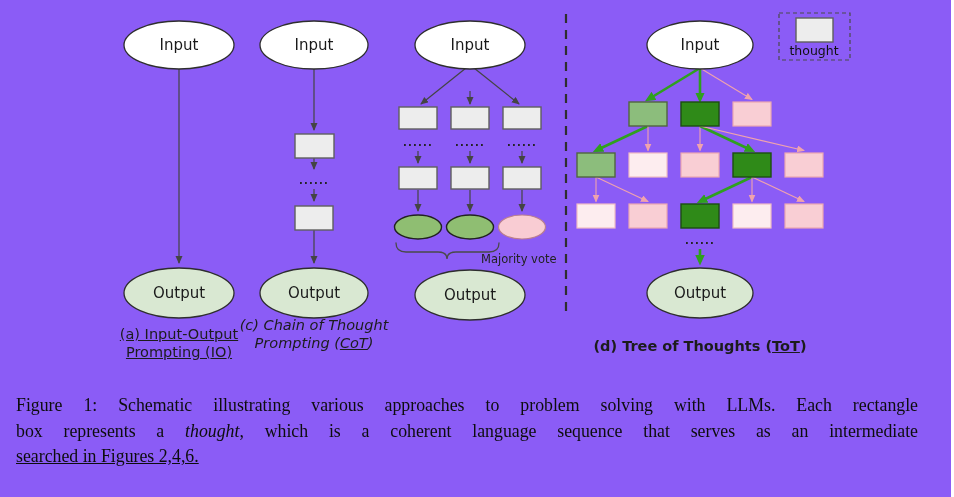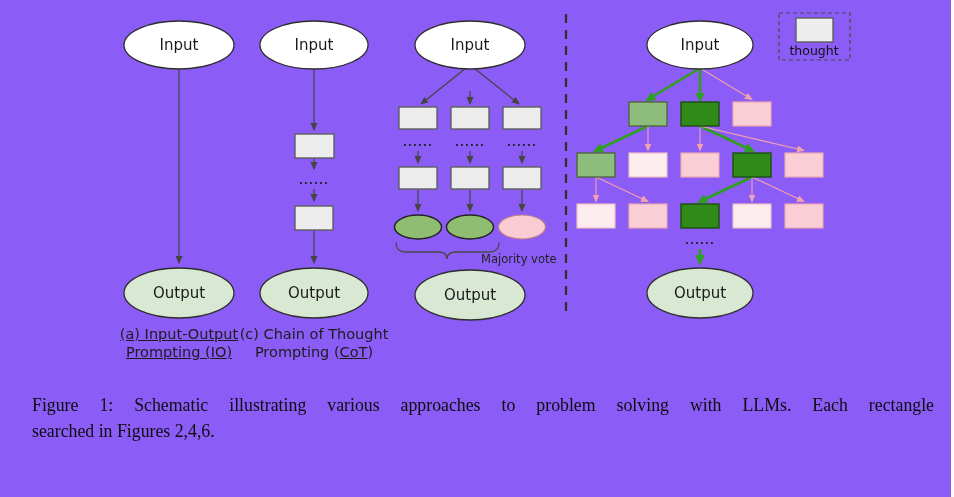--- a/index.html
+++ b/index.html
@@ -30,24 +30,24 @@
   .legend-frame{fill:none;stroke:#4a4a4a;stroke-width:1.2;stroke-dasharray:4 3;}
   .separator{stroke:#2e2e2e;stroke-width:2.2;stroke-dasharray:9 7;}
 
   
   .diagram-caption{position:absolute;width:200px;text-align:center;color:#1c1c1c;
       font-size:14.5px;line-height:18px;}
   .diagram-caption.bold{font-weight:700;width:300px;}
   .u{text-decoration:underline;text-align:center;}
 
   
-  .fig-caption{position:absolute;left:32px;top:393px;width:902px;color:#0d0d0d;
+  .fig-caption{position:absolute;left:16px;top:393px;width:902px;color:#0d0d0d;
       font-family:"Liberation Serif",serif;font-size:17.8px;line-height:25.5px;}
   .cap-line{text-align:justify;text-align-last:justify;}
-  .cap-line.last{text-align:right;text-align-last:left;}
+  .cap-line.last{text-align:right;text-align-last:left;text-decoration:underline;}
   .it{font-style:italic;}
 </style>
 </head>
 <body>
 
 <div class="page">
 
   <svg width="954" height="385" viewBox="0 0 954 385">
     <defs>
       <marker id="m-dark" markerUnits="userSpaceOnUse" markerWidth="10" markerHeight="9" refX="7" refY="3.5" orient="auto">
@@ -164,23 +164,27 @@
         <rect class="box-gray" x="796" y="18" width="37" height="24"></rect>
         <text class="legend-label" x="814" y="55" text-anchor="middle">thought</text>
       </g>
     </g>
   </svg>
 
   <div class="diagram-caption" style="left:79px;top:325px;text-decoration:underline;">
     <span>(a) Input-Output</span><br>
     <span>Prompting (</span><span class="u">IO</span><span>)</span>
   </div>
-  <div class="diagram-caption" style="left:214px;top:325px;">
+  <div class="diagram-caption" style="left:214px;top:316px;font-style:italic;">
     <span>(c) Chain of Thought</span><br>
     <span>Prompting (</span><span class="u">CoT</span><span>)</span>
+  </div>
+  <div class="diagram-caption bold" style="left:550px;top:337px;">
+    <span>(d) Tree of Thoughts (</span><span class="u">ToT</span><span>)</span>
   </div>
 
   <div class="fig-caption">
     <div class="cap-line">Figure 1: Schematic illustrating various approaches to problem solving with LLMs. Each rectangle</div>
+    <div class="cap-line"><span>box represents a </span><span class="it">thought</span><span>, which is a coherent language sequence that serves as an intermediate</span></div>
     <div class="cap-line last">searched in Figures 2,4,6.</div>
   </div>
 
 </div>
 
 </body></html>

